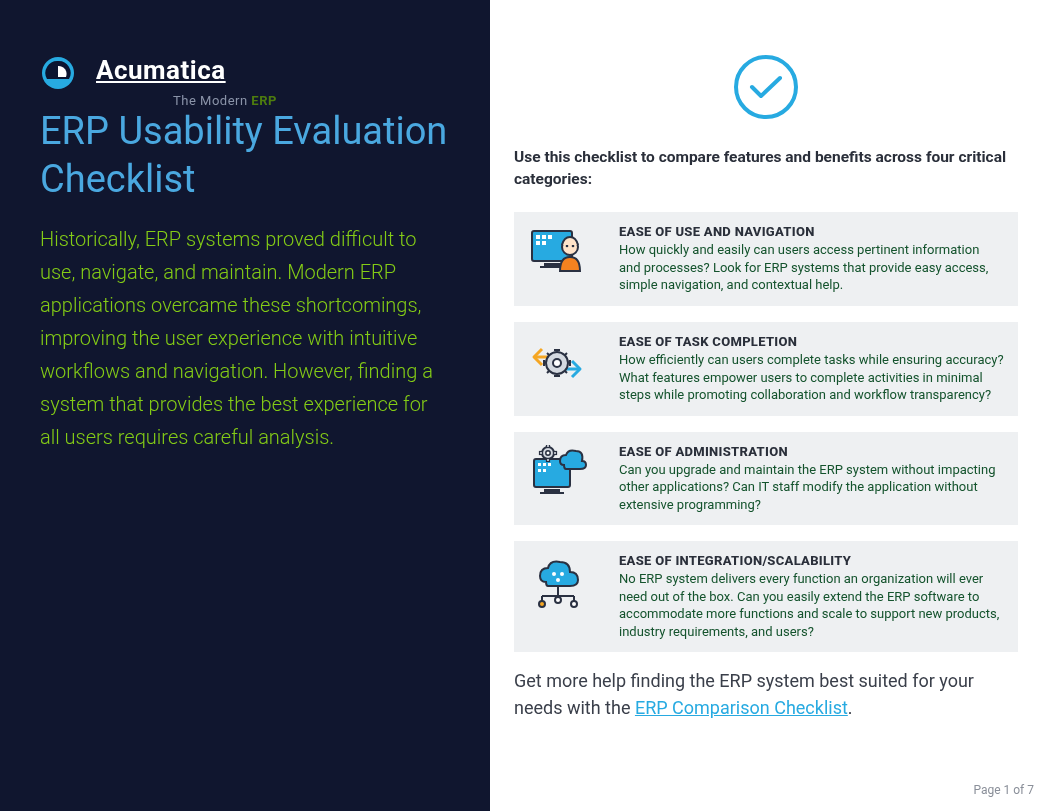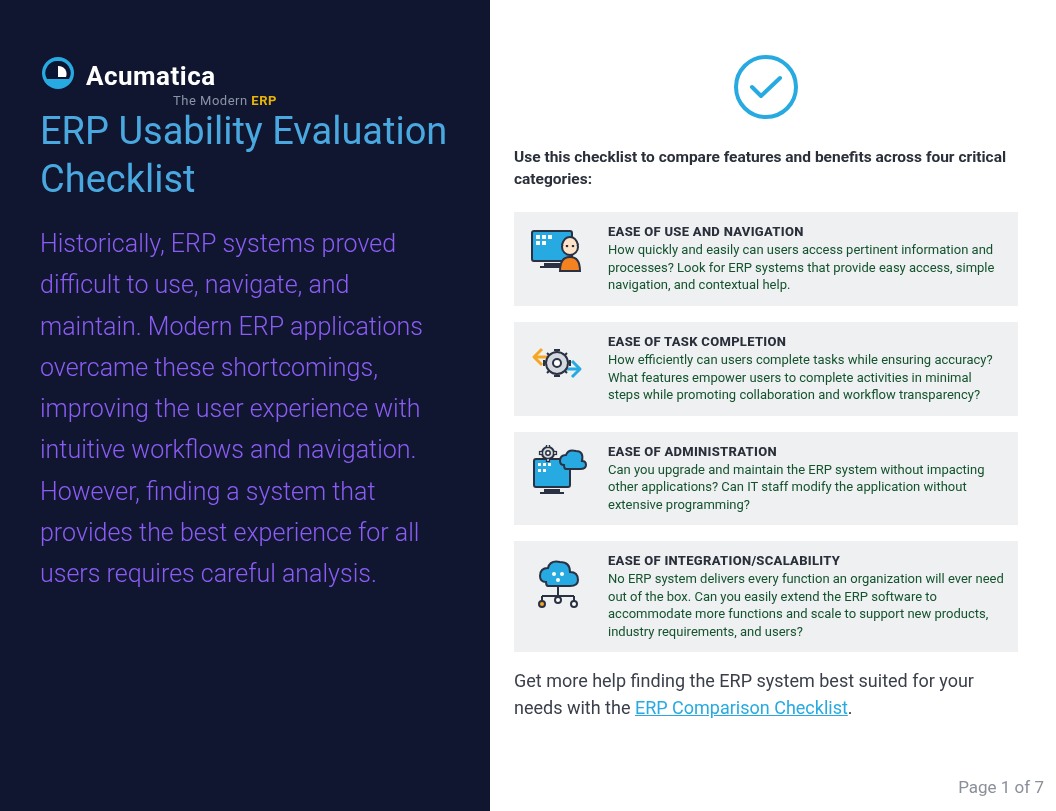--- a/index.html
+++ b/index.html
@@ -17,53 +17,54 @@
     height: 100%;
   }
   .left-panel {
     width: 490px;
     background: #10162f;
     padding: 55px 40px 40px 40px;
     color: #fff;
   }
   .logo-row {
     display: flex;
-    align-items: flex-end;
-    gap: 10px;
+    align-items: flex-start;
+    gap: 20px;
+    text-decoration: underline;
   }
   .logo-mark {
     width: 36px;
     height: 36px;
   }
   .logo-text {
     font-size: 26px;
     font-weight: 700;
     letter-spacing: 0.5px;
     color: #fff;
   }
   .logo-tagline {
     font-size: 13px;
     color: #8a93a8;
     letter-spacing: 0.5px;
     margin-left: 133px;
     margin-top: 2px;
   }
   .logo-tagline .erp {
     font-weight: 700;
-    color: #eab308;
+    color: #4d7c0f;
   }
   .doc-title {
     color: #4aa8e0;
     font-size: 38px;
     font-weight: 400;
     line-height: 1.25;
   }
   .intro {
-    color: #8b5cf6;
-    font-size: 25px;
+    color: #84cc16;
+    font-size: 20px;
     line-height: 1.65;
     margin-top: 20px;
     font-weight: 300;
   }
   .right-panel {
     flex: 1;
     padding: 55px 38px 30px 24px;
     position: relative;
   }
   .check-badge {
@@ -87,21 +88,21 @@
     color: #2a2f3a;
     line-height: 1.4;
     margin-bottom: 22px;
   }
   .category-card {
     background: #eef0f2;
     padding: 12px 14px;
     margin-bottom: 16px;
     display: flex;
     align-items: flex-start;
-    gap: 20px;
+    gap: 31px;
   }
   .cat-icon {
     width: 60px;
     height: 58px;
     flex-shrink: 0;
     display: flex;
     align-items: center;
     justify-content: center;
   }
   .cat-text { flex: 1; }
@@ -123,22 +124,22 @@
     line-height: 1.45;
     margin-top: 4px;
   }
   .footer-text a {
     color: #27aae1;
     text-decoration: underline;
   }
   .page-num {
     position: absolute;
     bottom: 14px;
-    right: 12px;
-    font-size: 17px;
+    right: 22px;
+    font-size: 12px;
     color: #8a8f99;
   }
 </style>
 </head>
 <body>
 
 <div class="page">
 
   <div class="left-panel">
     <div class="logo-row">

